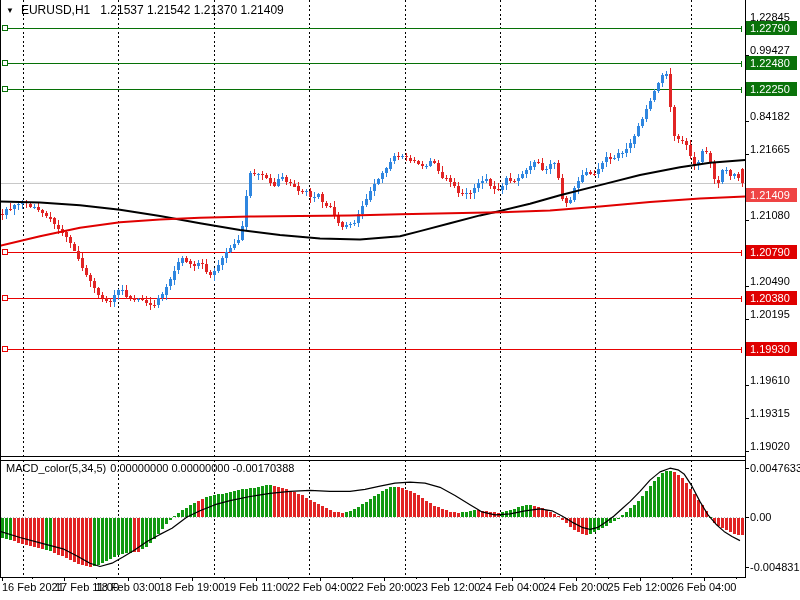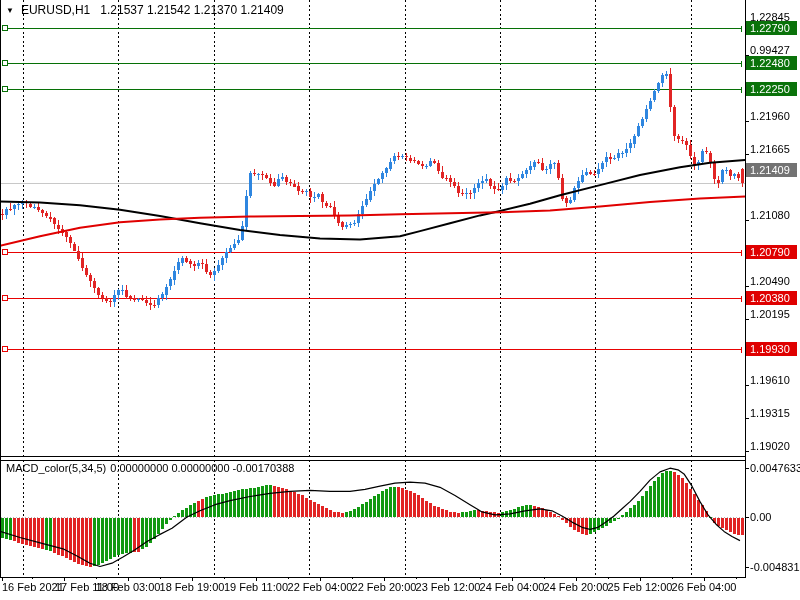--- a/index.html
+++ b/index.html
@@ -679,38 +679,38 @@
     <span class="tri">▼</span><span class="sym">EURUSD,H1</span><span>1.21537 1.21542 1.21370 1.21409</span>
   </div>
 
   <div class="macd-label-row">
     <span>MACD_color(5,34,5)</span><span>0.00000000 0.00000000 -0.00170388</span>
   </div>
 
   <div id="overlays">
       <div class="tick-label" style="top: 10px;">1.22845</div>
       <div class="tick-label" style="top: 43px;">0.99427</div>
-      <div class="tick-label" style="top: 109px;">1.21960</div>
+      <div class="tick-label" style="top: 109px;">0.84182</div>
       <div class="tick-label" style="top: 142px;">1.21665</div>
       <div class="tick-label" style="top: 208px;">1.21080</div>
       <div class="tick-label" style="top: 274px;">1.20490</div>
       <div class="tick-label" style="top: 307px;">1.20195</div>
       <div class="tick-label" style="top: 373px;">1.19610</div>
       <div class="tick-label" style="top: 406px;">1.19315</div>
       <div class="tick-label" style="top: 439px;">1.19020</div>
       <div class="tick-label" style="top: 461px;">0.0047633</div>
       <div class="tick-label" style="top: 510px;">0.00</div>
       <div class="tick-label" style="top: 560px;">-0.0048315</div>
       <div class="badge" style="top: 21px; background: rgb(10, 114, 10);">1.22790</div>
       <div class="badge" style="top: 56px; background: rgb(10, 114, 10);">1.22480</div>
       <div class="badge" style="top: 82px; background: rgb(10, 114, 10);">1.22250</div>
       <div class="badge" style="top: 245px; background: rgb(223, 0, 0);">1.20790</div>
       <div class="badge" style="top: 291px; background: rgb(223, 0, 0);">1.20380</div>
       <div class="badge" style="top: 342px; background: rgb(223, 0, 0);">1.19930</div>
-      <div class="badge" style="top: 163px; background: #737373;">1.21409</div>
+      <div class="badge" style="top: 188px; background: #ef4444;">1.21409</div>
       <div class="date-label" style="left: 2px;">16 Feb 2021</div>
       <div class="date-label" style="left: 24px; width: 80px; text-align: left; margin-left: 31px;">17 Feb 11:00</div>
       <div class="date-label" style="left: 88px; width: 80px; text-align: center;">18 Feb 03:00</div>
       <div class="date-label" style="left: 152px; width: 80px; text-align: center;">18 Feb 19:00</div>
       <div class="date-label" style="left: 216px; width: 80px; text-align: center;">19 Feb 11:00</div>
       <div class="date-label" style="left: 280px; width: 80px; text-align: center;">22 Feb 04:00</div>
       <div class="date-label" style="left: 344px; width: 80px; text-align: center;">22 Feb 20:00</div>
       <div class="date-label" style="left: 408px; width: 80px; text-align: center;">23 Feb 12:00</div>
       <div class="date-label" style="left: 472px; width: 80px; text-align: center;">24 Feb 04:00</div>
       <div class="date-label" style="left: 536px; width: 80px; text-align: center;">24 Feb 20:00</div>

